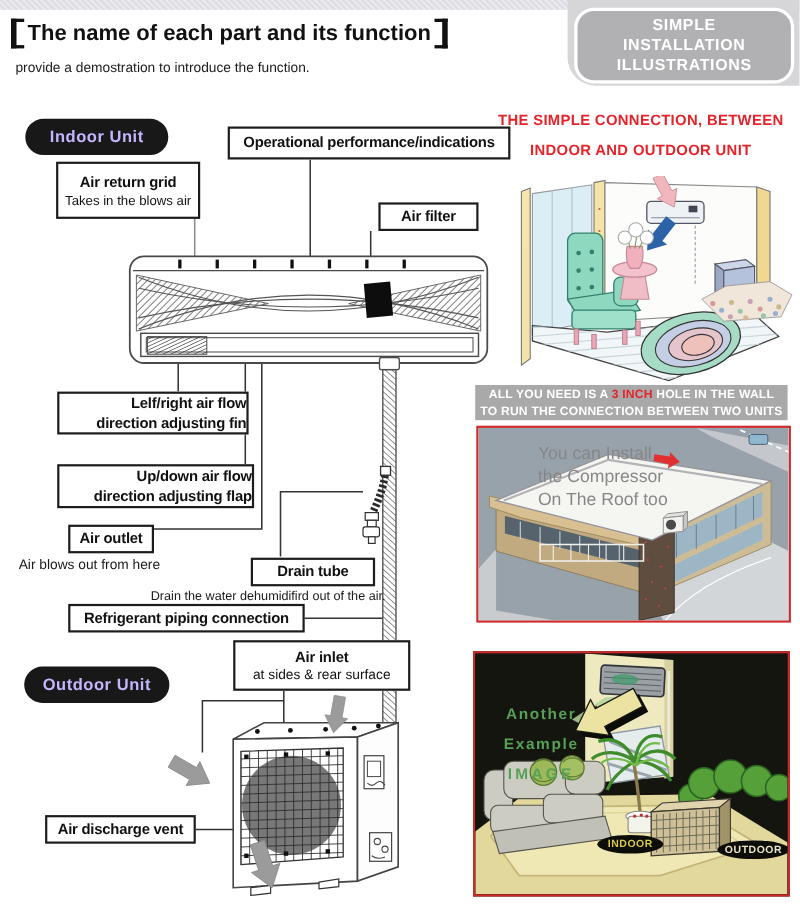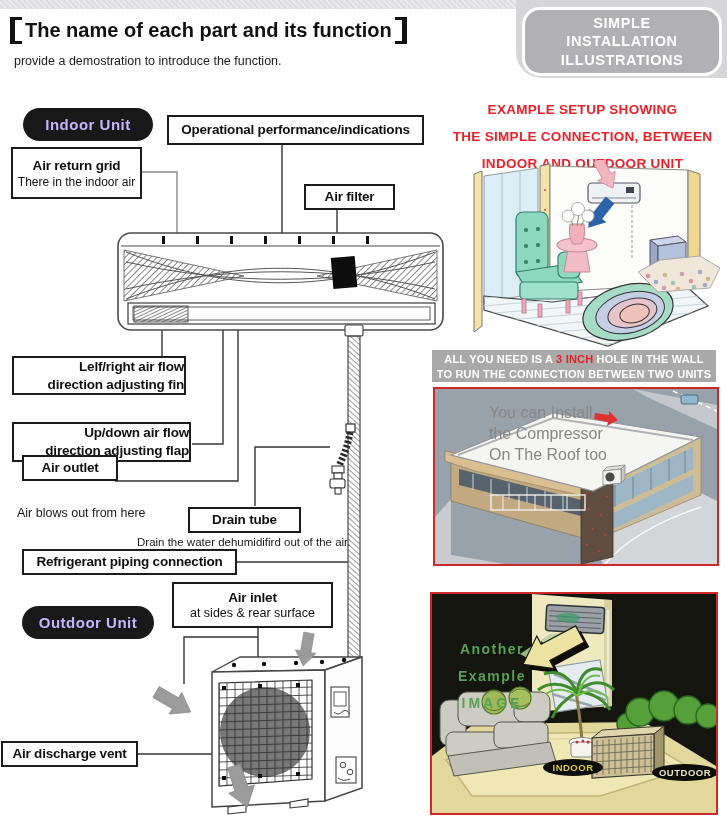--- a/index.html
+++ b/index.html
@@ -26,21 +26,21 @@
   .bracket.close{border-right:5px solid #111;border-top:3px solid #111;border-bottom:3px solid #111;}
   .intro{left:14px;top:52px;width:446px;font-size:12.5px;line-height:1.45;color:#1c1c1c;}
   
   .example-heading{left:438px;top:96px;width:289px;text-align:center;
     color:#e5232b;font-weight:bold;font-size:13.5px;line-height:27px;letter-spacing:.3px;}
   
   .pill{background:#181818;color:#c4b5fd;font-weight:bold;border-radius:17px;
     display:flex;align-items:center;justify-content:center;font-size:15px;letter-spacing:.5px;}
   
   .lbox{background:#fff;border:2px solid #1c1c1c;display:flex;flex-direction:column;
-    align-items:center;justify-content:center;text-align:center;box-sizing:border-box;}
+    align-items:center;justify-content:center;text-align:center;box-sizing:border-box;margin-left:40px;}
   .lbox .b{font-weight:bold;font-size:13.5px;letter-spacing:-0.2px;line-height:1.3;}
   .lbox .n{font-size:12px;line-height:1.2;}
   .lbox.leftalign{align-items:flex-end;text-align:left;padding-left:8px;}
   .plain{font-size:12.5px;color:#1a1a1a;}
   
   .wall-banner{left:432px;top:350px;width:284px;height:32px;background:#a9a9a9;
     color:#fff;font-weight:bold;font-size:11px;text-align:center;line-height:1.4;
     padding-top:2px;box-sizing:border-box;letter-spacing:.2px;}
   .wall-banner .red{color:#e5232b;}
   
@@ -70,21 +70,20 @@
 <div class="abs page-title">
   <span class="bracket open"></span>
   <span>The name of each part and its function</span>
   <span class="bracket close"></span>
 </div>
 <div class="abs intro">
   <span style="display:block">provide a demostration to introduce the function.</span>
 </div>
 
 <div class="abs example-heading">
-  <div>EXAMPLE SETUP SHOWING</div>
   <div>THE SIMPLE CONNECTION, BETWEEN</div>
   <div>INDOOR AND OUTDOOR UNIT</div>
 </div>
 
 <svg class="abs" style="left:0;top:0;z-index:1" width="727" height="826" viewBox="0 0 727 826">
   <defs>
     <pattern id="hatch" width="4.5" height="4.5" patternUnits="userSpaceOnUse" patternTransform="rotate(45)">
       <line x1="0" y1="0" x2="0" y2="4.5" stroke="#3a3a3a" stroke-width="1.2"></line>
     </pattern>
     <pattern id="hatch2" width="3" height="3" patternUnits="userSpaceOnUse" patternTransform="rotate(65)">
@@ -315,34 +314,34 @@
 </svg>
 
 <div class="abs pill" style="left:23px;top:108px;width:130px;height:33px;z-index:3">
   <span>Indoor  Unit</span>
 </div>
 <div class="abs lbox" style="left:167px;top:115px;width:257px;height:30px;z-index:3">
   <span class="b">Operational performance/indications</span>
 </div>
 <div class="abs lbox" style="left:11px;top:147px;width:131px;height:52px;z-index:3">
   <span class="b">Air return grid</span>
-  <span class="n">There in the indoor air</span>
+  <span class="n">Takes in the blows air</span>
 </div>
 <div class="abs lbox" style="left:304px;top:184px;width:91px;height:26px;z-index:3">
   <span class="b">Air filter</span>
 </div>
 <div class="abs lbox leftalign" style="left:12px;top:356px;width:174px;height:39px;z-index:3">
   <span class="b">Lelf/right air flow</span>
   <span class="b">direction adjusting fin</span>
 </div>
 <div class="abs lbox leftalign" style="left:12px;top:422px;width:179px;height:40px;z-index:3">
   <span class="b">Up/down air flow</span>
   <span class="b">direction adjusting flap</span>
 </div>
-<div class="abs lbox" style="left:22px;top:455px;width:96px;height:26px;z-index:3">
+<div class="abs lbox" style="left:22px;top:477px;width:78px;height:26px;z-index:3">
   <span class="b">Air outlet</span>
 </div>
 <div class="abs plain" style="left:17px;top:506px;z-index:3">
   <span>Air blows out from here</span>
 </div>
 <div class="abs lbox" style="left:188px;top:507px;width:113px;height:26px;z-index:3">
   <span class="b">Drain tube</span>
 </div>
 <div class="abs plain" style="left:137px;top:536px;font-size:11.5px;z-index:3">
   <span>Drain the water dehumidifird out of the air.</span>

